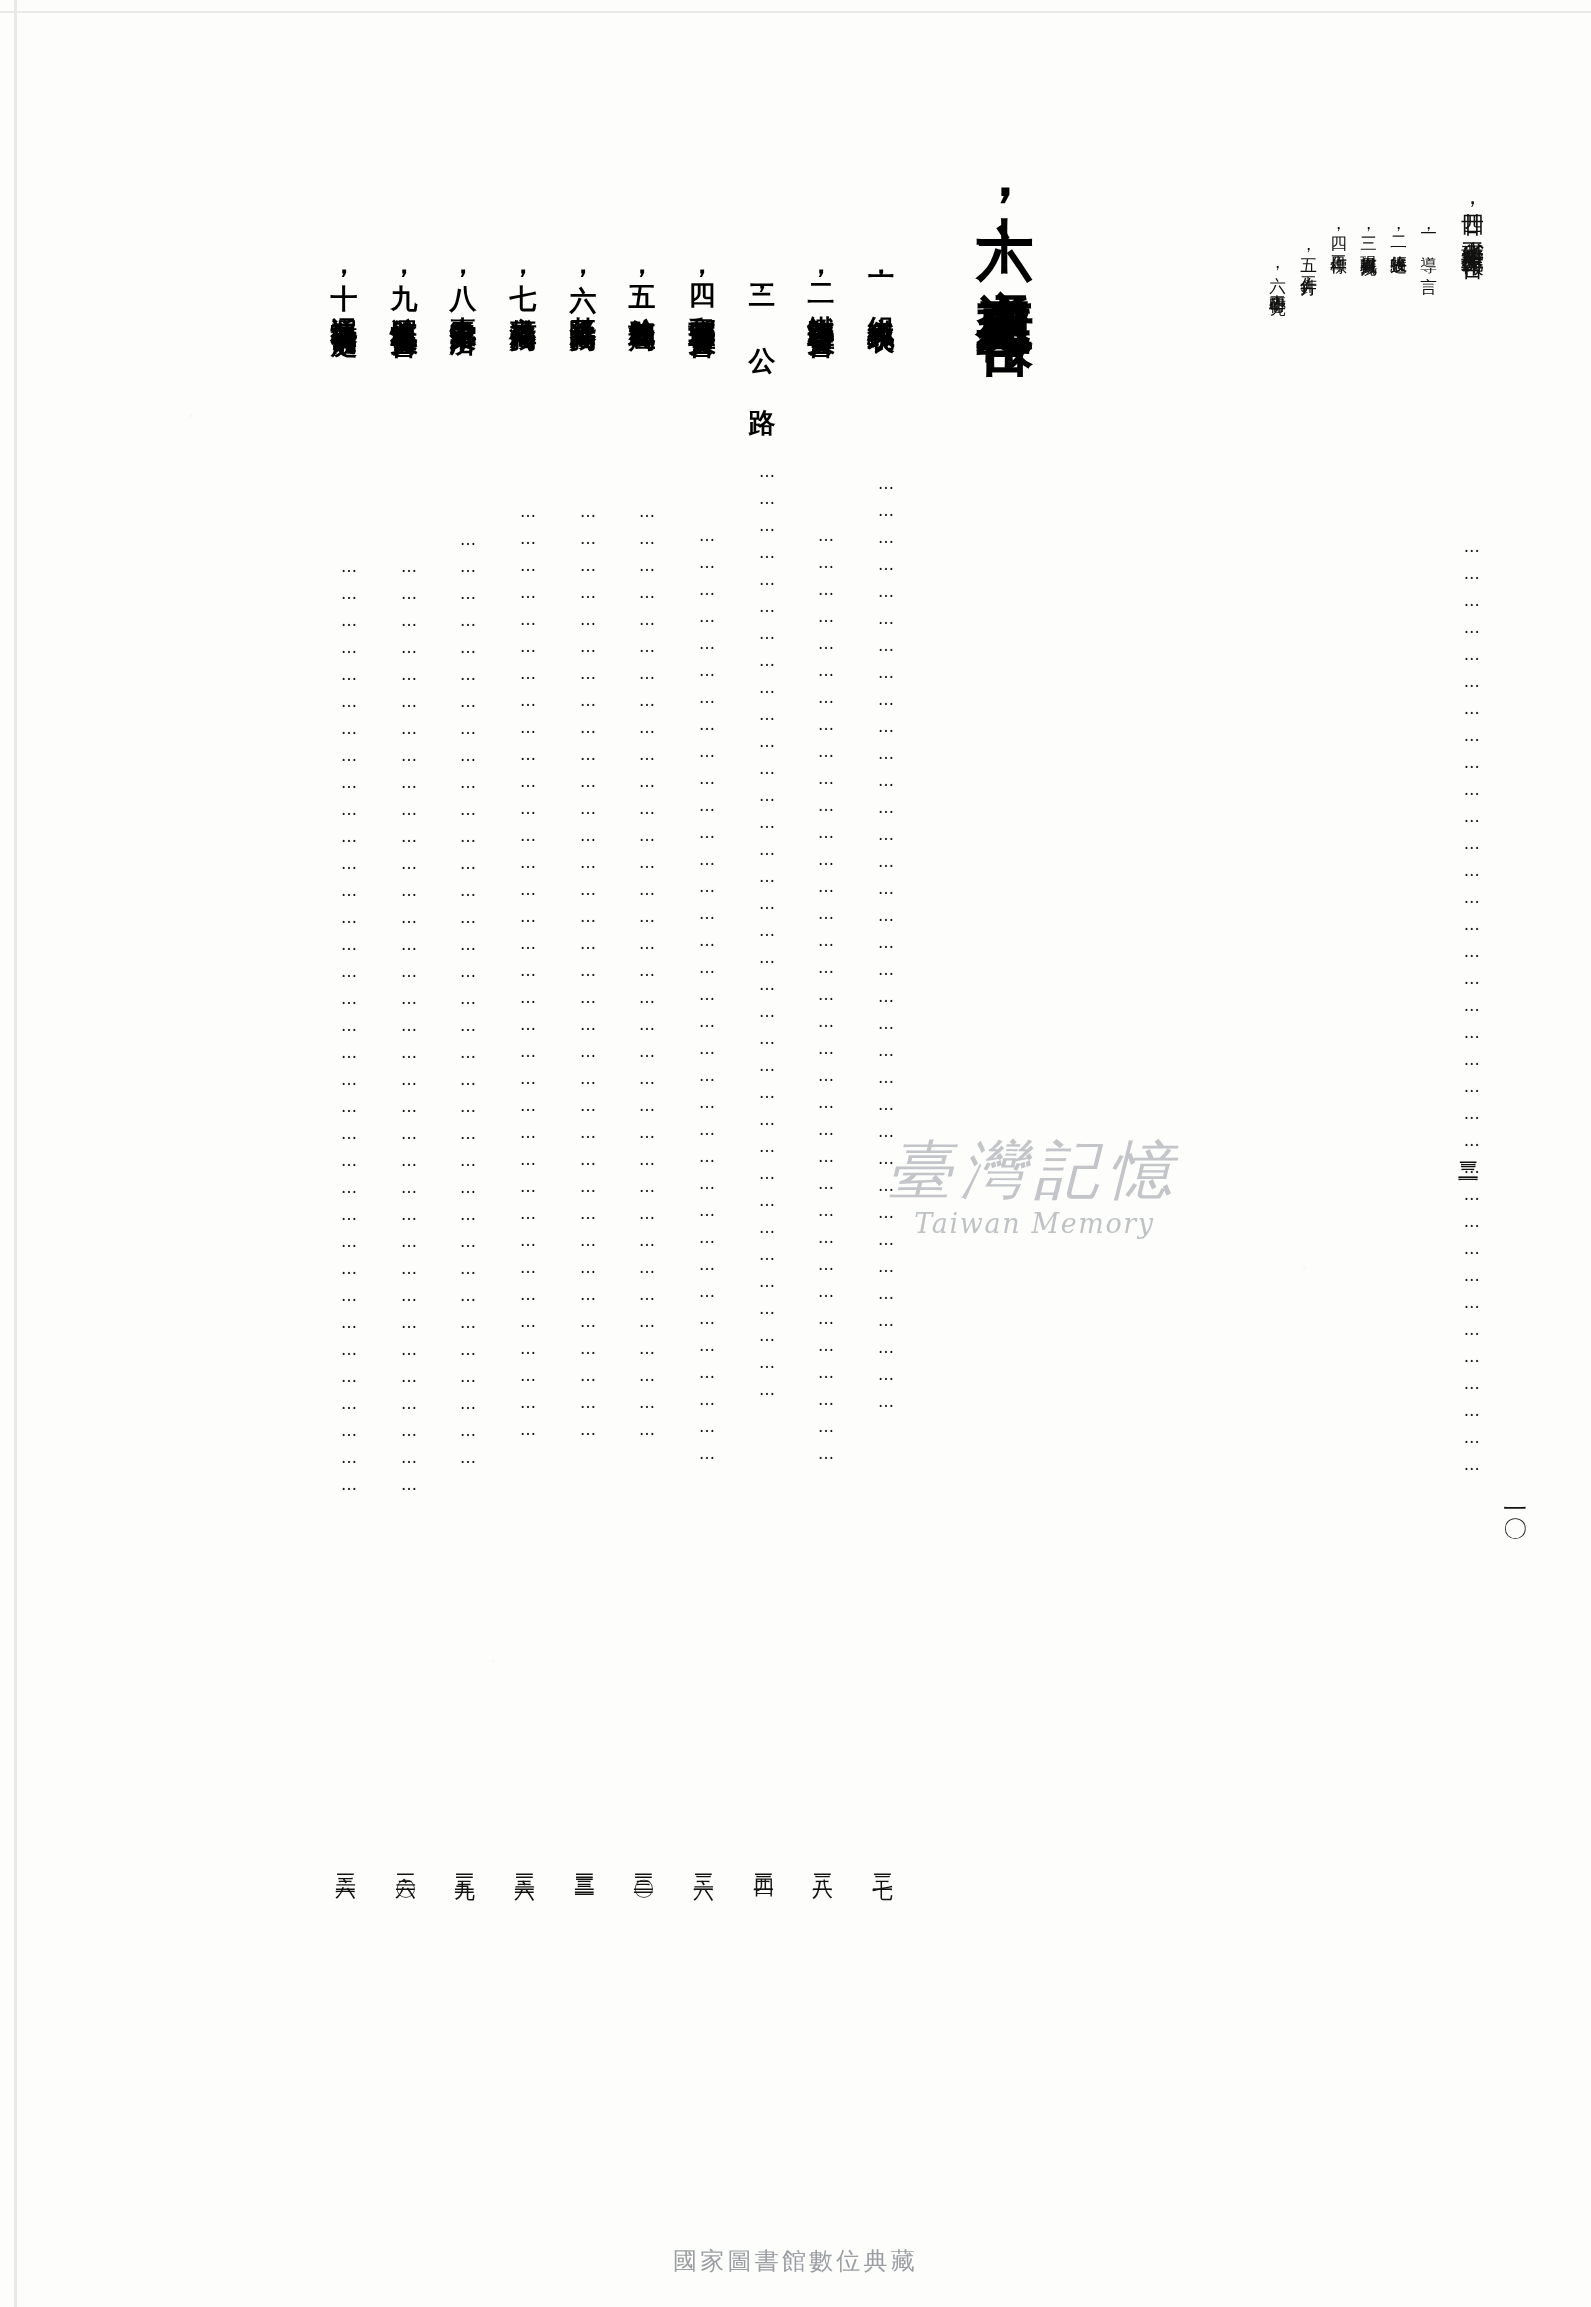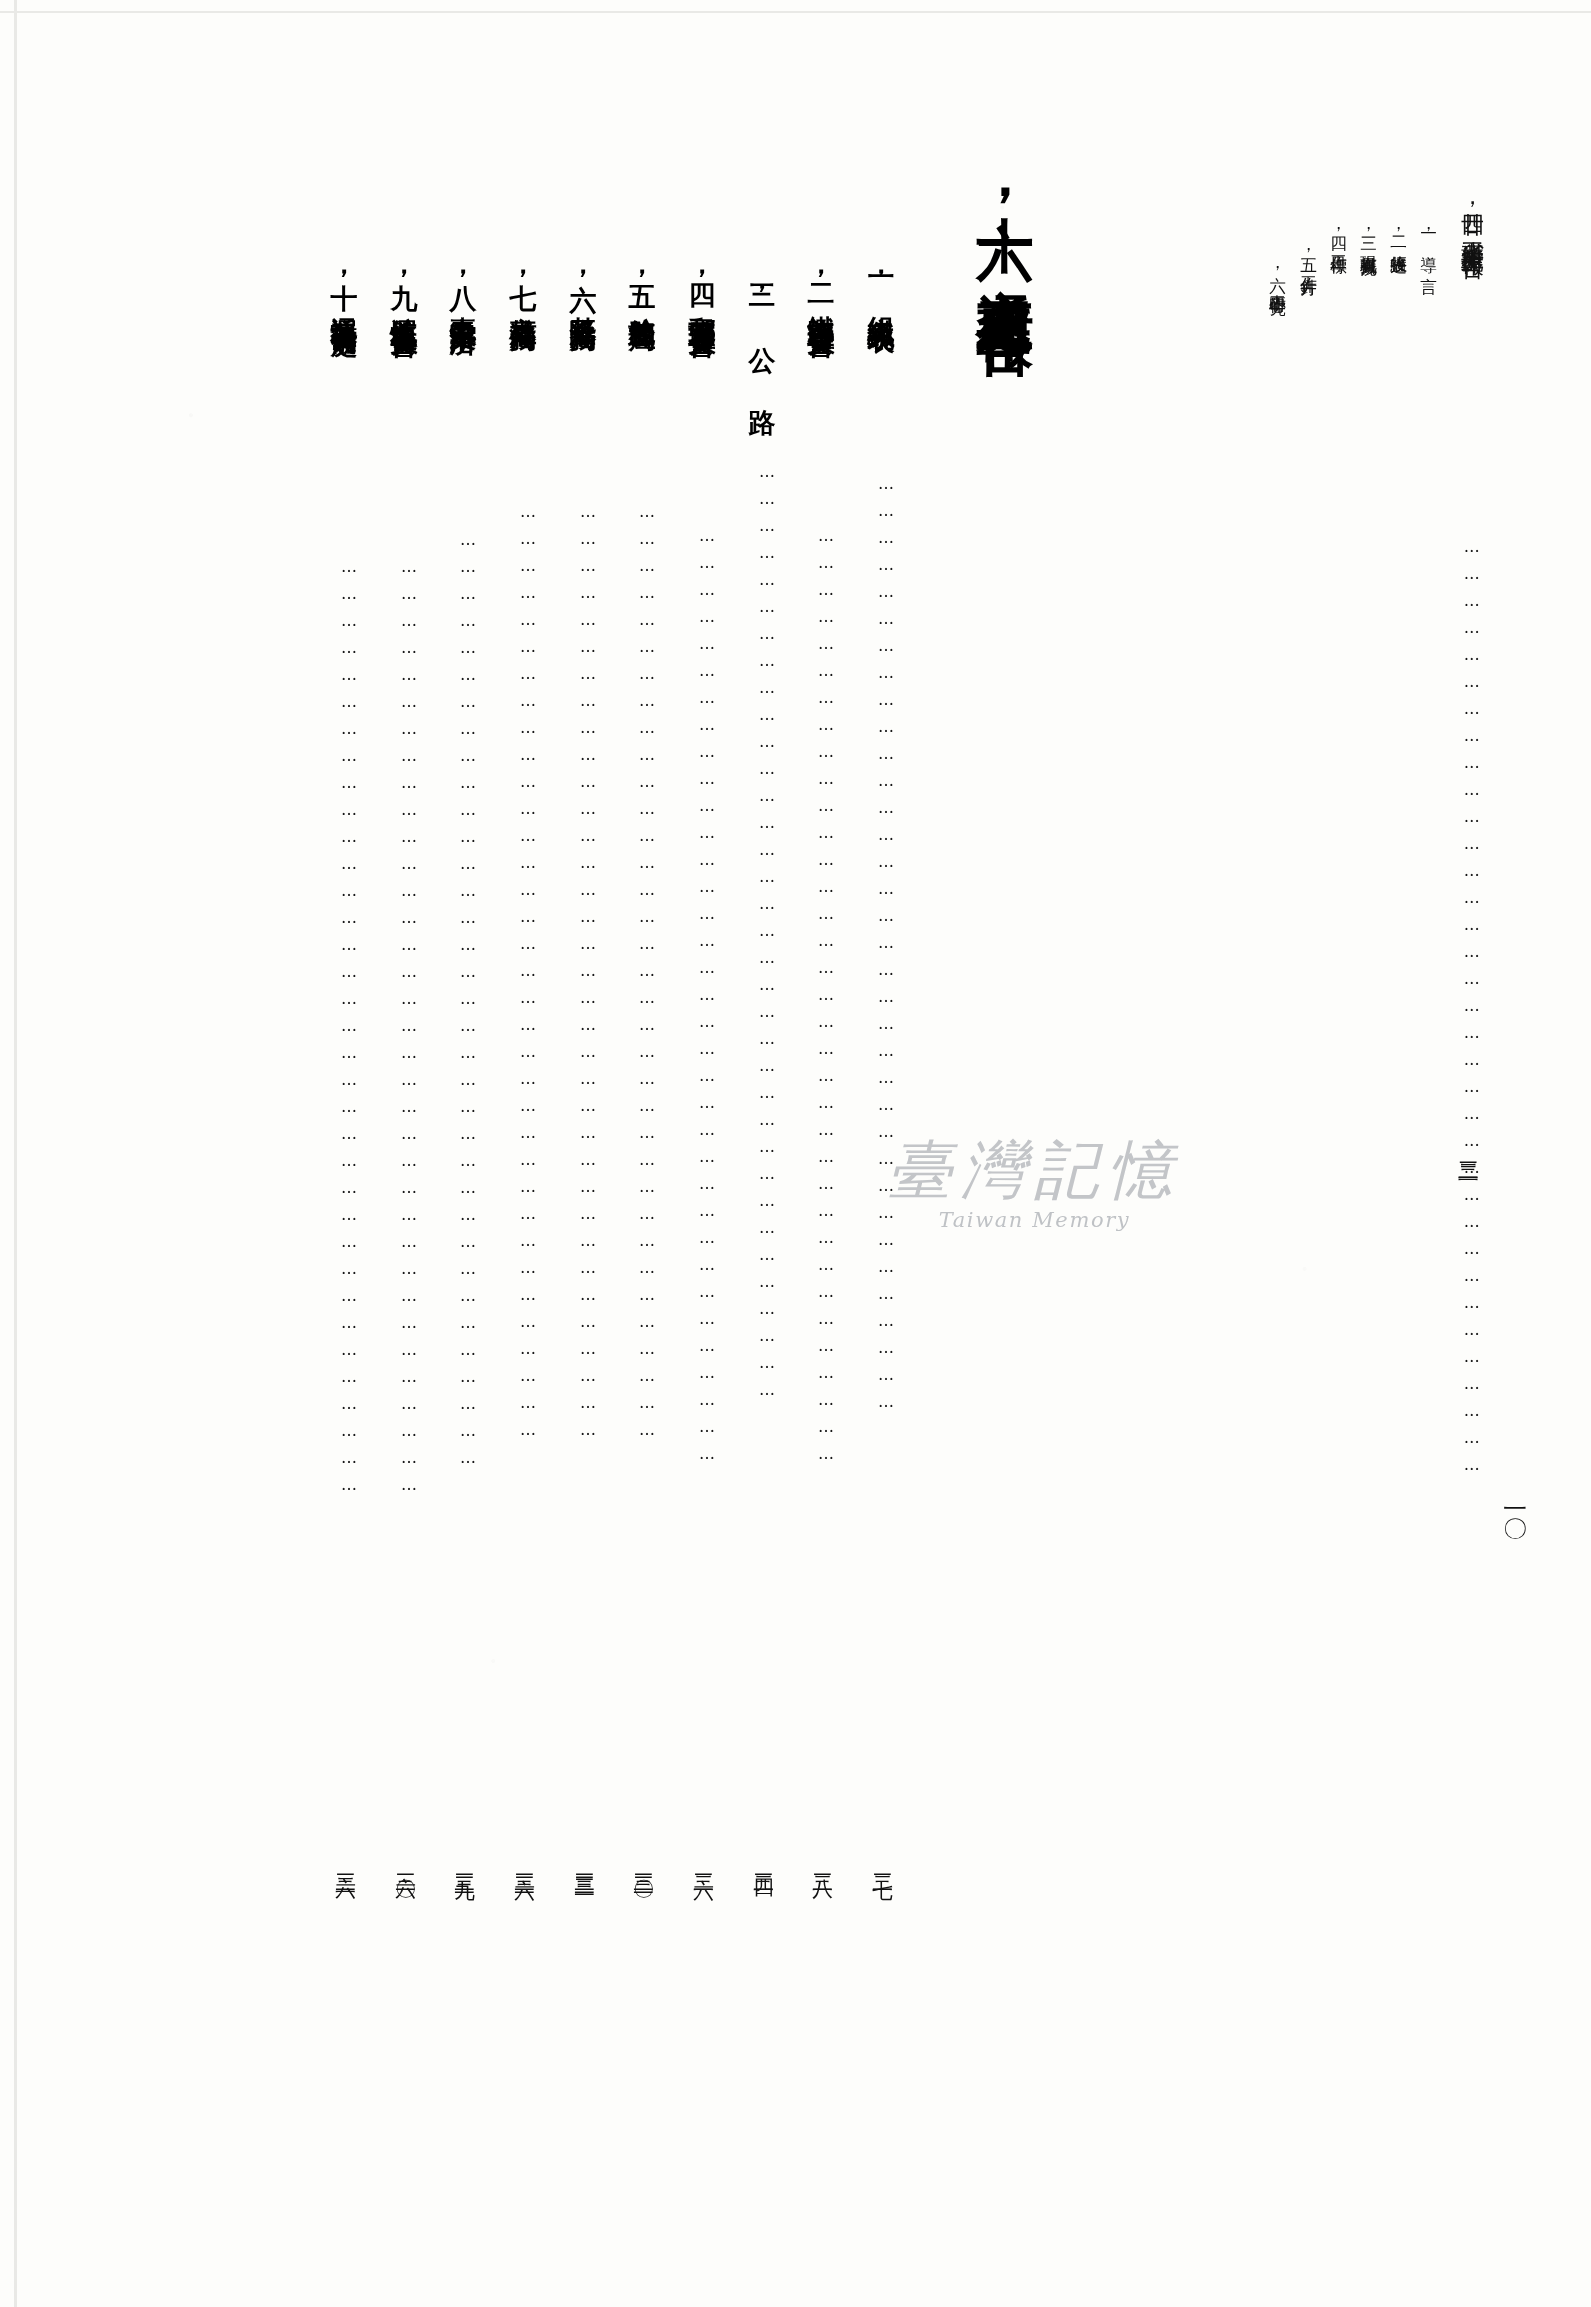--- a/index.html
+++ b/index.html
@@ -132,21 +132,21 @@
   }
   #watermark-cn {
     font-size: 64px;
     font-family: "DejaVu Serif", serif;
     letter-spacing: 9.5px;
     font-style: italic;
     line-height: 1;
     opacity: 0.85;
   }
   #watermark-en {
-    font-size: 21px;
+    font-size: 27px;
     font-style: italic;
     letter-spacing: 1.6px;
     margin-top: 6.4px;
     font-family: "DejaVu Serif", serif;
     opacity: 0.9;
   }
 
   
   #footer-stamp {
     position: absolute;
@@ -270,15 +270,16 @@
     <div class="pagenum" style="top:1595px; right:-1.6px;">三六二</div>
   </div>
 
   <div id="folio" class="vtext">一〇</div>
 
   <div id="watermark">
     <div id="watermark-cn">臺灣記憶</div>
     <div id="watermark-en">Taiwan Memory</div>
   </div>
 
+  <div id="footer-stamp">國家圖書館數位典藏</div>
 
 </div>
 
 
 </body></html>

